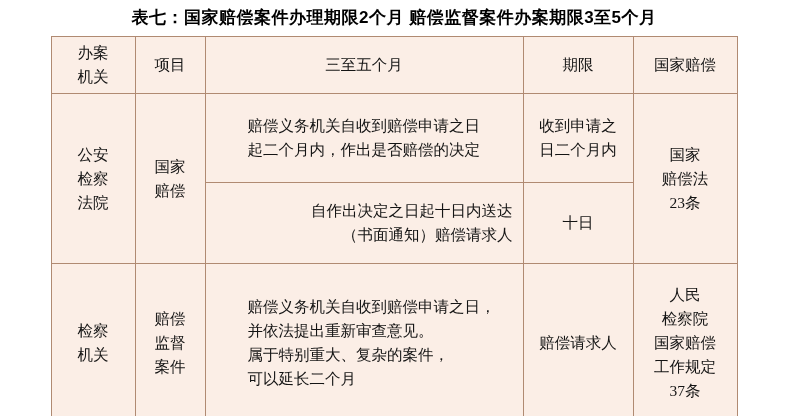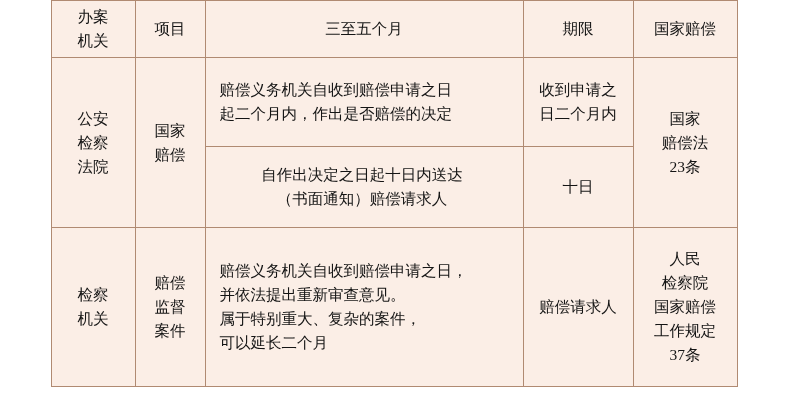--- a/index.html
+++ b/index.html
@@ -58,35 +58,37 @@
   .col-e { width: 104px; }
 
   .cell-text {
     display: block;
     white-space: pre-line;
   }
   .scope-cell .cell-text {
     text-align: left;
     padding-left: 8px;
     padding-right: 4px;
+    margin-left: 28px;
   }
   .scope-cell.centered .cell-text {
-    text-align: center;
+    text-align: right;
     padding-left: 0;
   }
   .tall-1 { height: 80px; }
   .tall-2 { height: 72px; }
   .tall-3 { height: 150px; }
   .vtext { line-height: 1.5; }
 </style>
 </head>
 <body>
 
 <div class="page">
 
+  <div class="doc-title">表七：国家赔偿案件办理期限2个月  赔偿监督案件办案期限3至5个月</div>
 
   <table class="main">
     <colgroup>
       <col class="col-a">
       <col class="col-b">
       <col class="col-c">
       <col class="col-d">
       <col class="col-e">
     </colgroup>
     <tbody>

